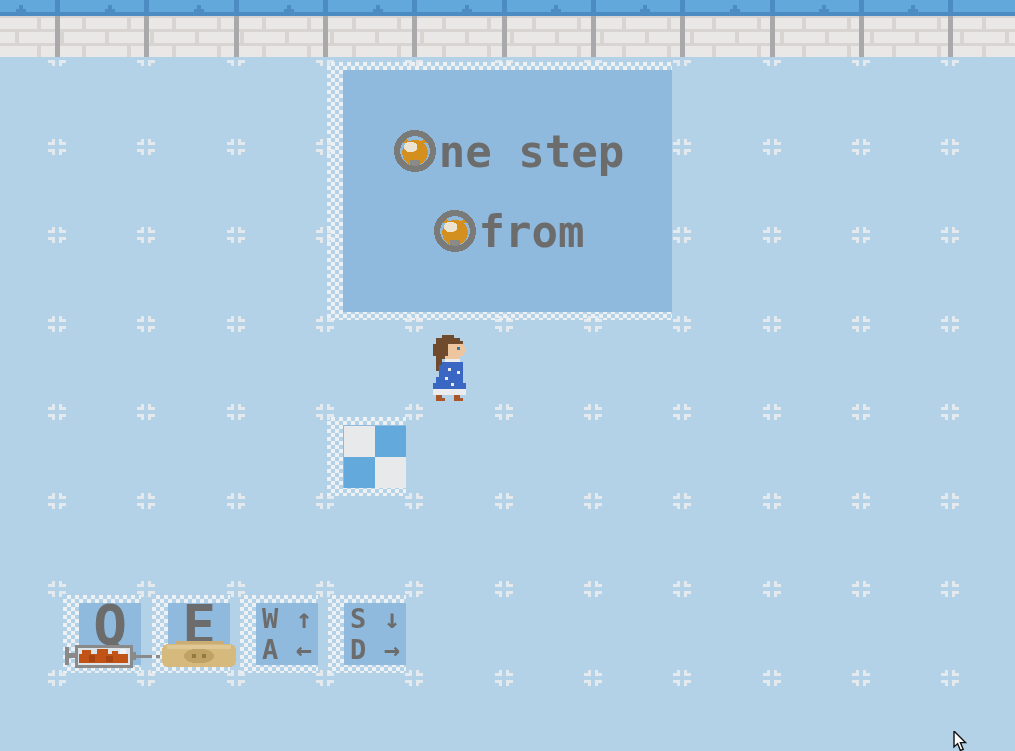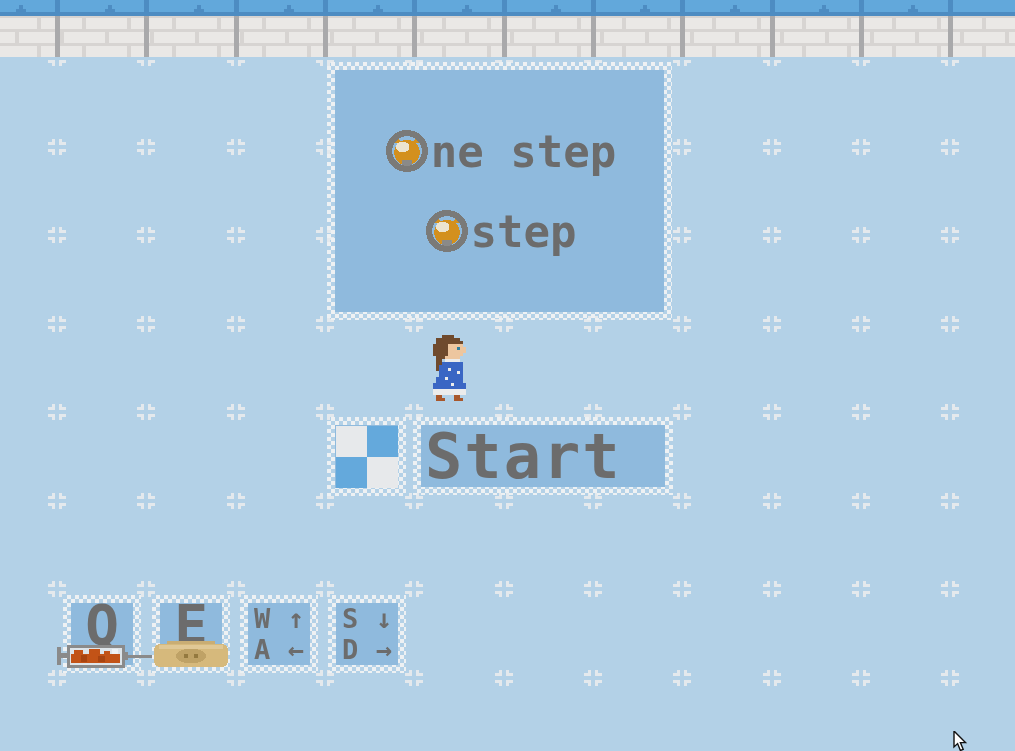--- a/index.html
+++ b/index.html
@@ -21,21 +21,21 @@
   .sky-line{position:absolute;left:0;top:12px;width:1015px;height:4px;background:var(--sky-line-blue);}
   .sky .bump1{position:absolute;background:var(--sky-line-blue);}
   .wall{position:absolute;left:0;top:16px;width:1015px;height:41px;background:var(--mortar-gray);overflow:hidden;}
   .brick{position:absolute;height:11px;width:41px;background:var(--brick-white);}
   .divider{position:absolute;top:0;width:5px;height:57px;
     background:linear-gradient(to bottom,var(--sky-line-blue) 0 16px,var(--divider-gray) 16px);}
 
   
   .ants{position:absolute;padding:8px;
     background:conic-gradient(var(--checker-white) 90deg,transparent 90deg 180deg,var(--checker-white) 180deg 270deg,transparent 270deg) 0 0/8px 8px;}
-  .ants>.inner{width:100%;height:100%;background:var(--panel-blue);}
+  .ants>.inner{width:100%;height:100%;background:var(--panel-blue);margin-left:8px;}
 
   
   .title-panel{left:327px;top:62px;width:345px;height:258px;}
   .title-panel .inner{display:flex;flex-direction:column;justify-content:center;align-items:center;}
   .tline{display:flex;align-items:center;justify-content:center;height:80px;
     font-size:44px;font-weight:bold;color:var(--text-gray);letter-spacing:0;}
   .tline span{white-space:pre;}
   .cat-o{width:46px;height:46px;margin:0 1px;}
 
   
@@ -1256,21 +1256,21 @@
       </div>
       <div class="tline">
           <svg class="cat-o" viewBox="0 0 18 18" shape-rendering="crispEdges">
           <polygon points="4.5,2.5 7,6 2.5,6" fill="#d3901e"></polygon>
             <polygon points="13.5,2.5 15.5,6 11,6" fill="#d3901e"></polygon>
           <circle cx="9" cy="9.6" r="5" fill="#d3901e"></circle>
           <ellipse cx="7.3" cy="7.4" rx="2.7" ry="2.1" fill="#ece4d0"></ellipse>
           <rect x="7" y="12.5" width="4" height="3" fill="#8a8a88"></rect>
           <circle cx="9" cy="9" r="7" fill="none" stroke="#7a7a78" stroke-width="2.4"></circle>
         </svg>
-          <span>step</span>
+          <span>from</span>
       </div>
     </div>
   </div>
 
   <div class="character" id="sprite"><svg width="39" height="66" viewBox="0 0 13 22" shape-rendering="crispEdges">
         <rect x="4" y="0" width="1" height="1" fill="#6f4a2d"></rect>
         <rect x="5" y="0" width="1" height="1" fill="#6f4a2d"></rect>
         <rect x="6" y="0" width="1" height="1" fill="#6f4a2d"></rect>
         <rect x="7" y="0" width="1" height="1" fill="#6f4a2d"></rect>
         <rect x="2" y="1" width="1" height="1" fill="#6f4a2d"></rect>
@@ -1467,23 +1467,20 @@
   <div class="ants menu-tile">
     <div class="inner">
       <div class="checker2x2">
           <i></i>
           <i></i>
           <i></i>
           <i></i>
         </div>
     </div>
   </div>
-  <div class="ants start-btn">
-    <div class="inner">Start</div>
-  </div>
 
   <div class="ants ctrl ctrl-q">
     <div class="inner">
       <div class="big-key">Q</div>
       <svg class="item-icon syringe-wrap" width="100" height="32" viewBox="0 0 100 32" shape-rendering="crispEdges">
         <rect x="2" y="8" width="4" height="18" fill="#8a8a8a"></rect>
         <rect x="6" y="14" width="8" height="5" fill="#8a8a8a"></rect>
         <rect x="13" y="7" width="55" height="20" fill="#dde4e9" stroke="#8a8a8a" stroke-width="3"></rect>
         <rect x="16" y="15" width="49" height="9" fill="#c25317"></rect>
         <rect x="19" y="11" width="9" height="5" fill="#c25317"></rect>

